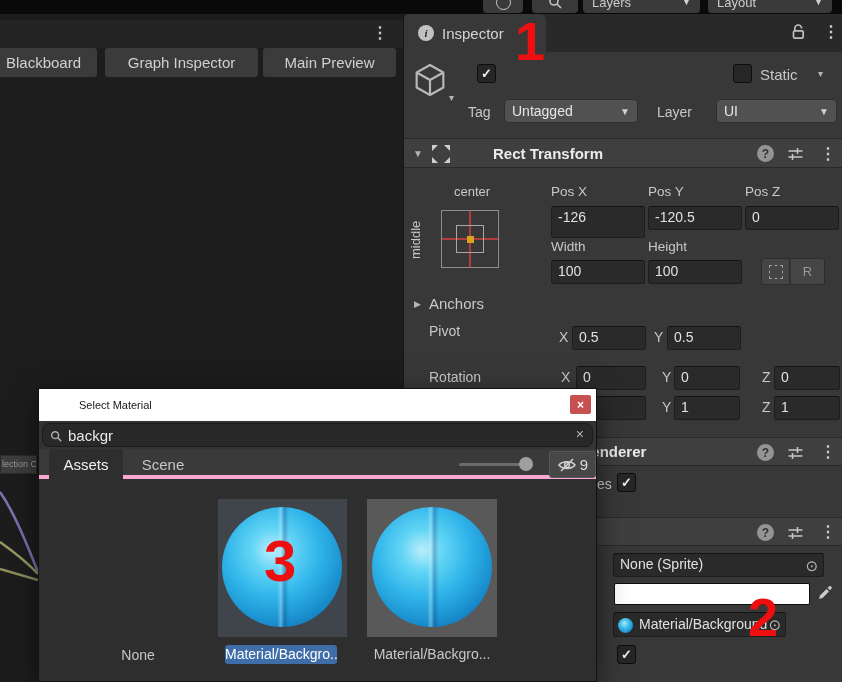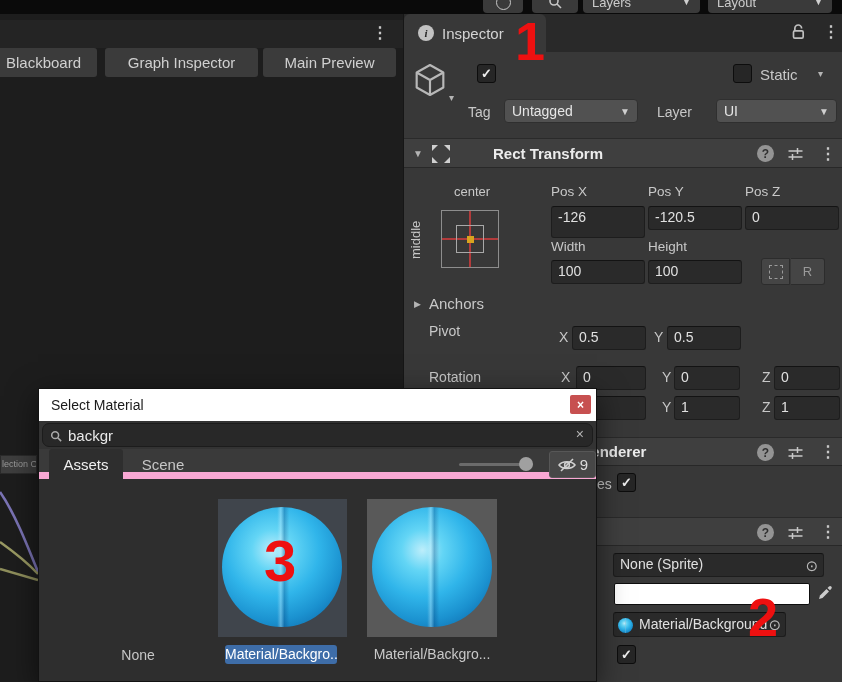--- a/index.html
+++ b/index.html
@@ -244,38 +244,38 @@
     </div>
     <div class="cb abs" style="left:213px;top:631px;">
         <span class="tick">✓</span>
       </div>
   </div>
 
   <div class="abs" style="left:38px;top:388px;width:559px;height:294px;background:#2e2e2e;border:1px solid #121212;
        box-shadow:0 8px 28px rgba(0,0,0,0.55);z-index:10;">
 
     <div class="abs" style="left:0;top:0;width:557px;height:32px;background:#ffffff;display:flex;align-items:center;">
-      <span style="font-size:14px;color:#1a1a1a;padding-left:12px;">Select Material</span>
+      <span style="font-size:11px;color:#1a1a1a;padding-left:12px;margin-left:28px;">Select Material</span>
       <div class="abs" style="right:5px;top:6px;width:21px;height:19px;background:#c75050;border-radius:2px;display:flex;align-items:center;justify-content:center;color:#ffffff;font-size:12px;font-weight:bold;">
         <span>×</span>
       </div>
     </div>
 
     <div class="abs" style="left:0;top:32px;width:557px;height:28px;background:#333333;">
       <div class="abs" style="left:3px;top:2px;width:551px;height:24px;background:#282828;border:1px solid #1c1c1c;border-radius:7px;">
         <svg class="abs" style="left:7px;top:6px;" width="12" height="12" viewBox="0 0 14 14">
             <circle cx="6" cy="6" r="4" fill="none" stroke="#aaaaaa" stroke-width="1.8"></circle>
             <line x1="9" y1="9" x2="13" y2="13" stroke="#aaaaaa" stroke-width="1.8"></line>
           </svg>
         <input class="abs" style="left: 23px; top: 1px; width: 480px; height: 20px; background: transparent; border: none; outline: none; color: rgb(233, 233, 233); font-size: 15px; font-family: &quot;Liberation Sans&quot;, sans-serif;" value="backgr">
         <span class="abs" style="right:8px;top:2px;color:#b5b5b5;font-size:14px;">×</span>
       </div>
     </div>
 
-    <div class="abs" style="left:0;top:60px;width:557px;height:30px;background:#3a3a3a;border-bottom:7px solid #f9a8d4;">
+    <div class="abs" style="left:0;top:60px;width:557px;height:30px;background:#3a3a3a;border-bottom:4px solid #f9a8d4;">
       <div class="abs" style="left:10px;top:0;width:74px;height:30px;background:#2e2e2e;border-radius:3px 3px 0 0;display:flex;align-items:center;justify-content:center;color:#f0f0f0;font-size:15px;">
         <span>Assets</span>
       </div>
       <div class="abs" style="left:84px;top:0;width:80px;height:30px;display:flex;align-items:center;justify-content:center;color:#c6c6c6;font-size:15px;">
         <span>Scene</span>
       </div>
       <div class="abs" style="left:420px;top:14px;width:74px;height:3px;background:#6b6b6b;border-radius:2px;"></div>
       <div class="abs" style="left:480px;top:8px;width:14px;height:14px;border-radius:50%;background:#a0a0a0;"></div>
       <div class="abs" style="left:510px;top:2px;width:47px;height:27px;background:#474747;border:1px solid #575757;border-radius:3px;display:flex;align-items:center;justify-content:center;gap:3px;">
         <svg width="20" height="16" viewBox="0 0 20 16">

